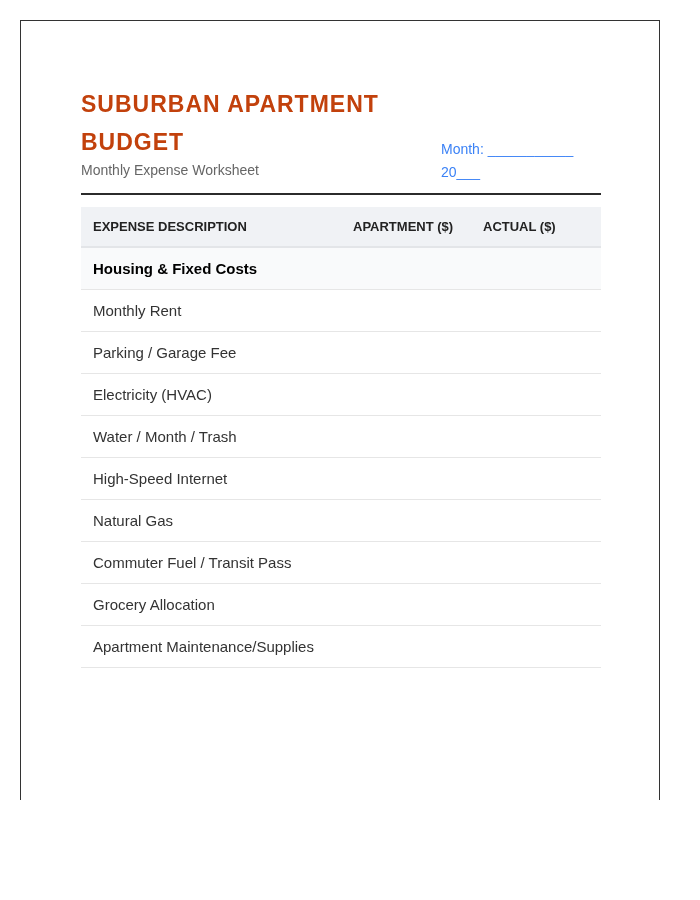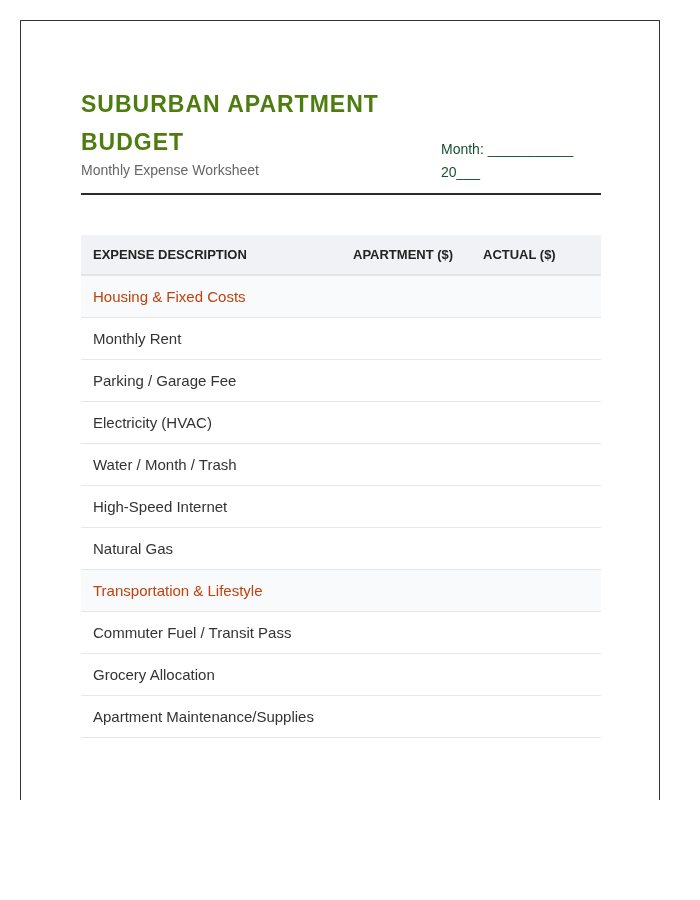--- a/index.html
+++ b/index.html
@@ -3,27 +3,27 @@
 <meta charset="utf-8">
 <style>
   html, body { margin:0; padding:0; background:#ffffff; }
   body { width:700px; height:900px; position:relative; overflow:hidden; font-family:"Liberation Sans", sans-serif; }
   .page {
     position:absolute; left:20px; top:20px; width:640px; height:780px;
     border:1px solid #333; border-bottom:none; box-sizing:border-box; overflow:hidden; background:#fff;
   }
   .inner { position:absolute; left:60px; top:64px; width:520px; }
   .header { position:relative; height:108px; border-bottom:2px solid #2b2b2b; }
-  .title { margin:0; font-size:23px; font-weight:bold; letter-spacing:1px; color:#4d7c0f; line-height:38px; width:340px; }
+  .title { margin:0; font-size:23px; font-weight:bold; letter-spacing:1px; color:#c2410c; line-height:38px; width:340px; }
   .subtitle { font-size:14px; color:#666; position:absolute; top:77px; left:0; }
-  .meta { position:absolute; left:360px; top:53px; font-size:14px; color:#14532d; line-height:23px; }
-  table { width:520px; border-collapse:collapse; margin-top:40px; }
+  .meta { position:absolute; left:360px; top:53px; font-size:14px; color:#3b82f6; line-height:23px; }
+  table { width:520px; border-collapse:collapse; margin-top:12px; }
   th { background:#f0f2f5; text-align:left; font-size:13px; font-weight:bold; color:#222; height:39px; padding:0 12px; border-bottom:2px solid #e3e5e8; }
   td { height:41px; border-bottom:1px solid #e6e6e6; padding:0 12px; font-size:15px; color:#333; }
-  tr.section td { background:#f9fafb; color:#c2410c; font-weight:normal; }
+  tr.section td { background:#f9fafb; color:#000000; font-weight:bold; }
   .c1 { width:236px; } .c2 { width:106px; }
 </style>
 </head>
 <body>
 
 <div class="page">
   <div class="inner">
     <div class="header">
       <h1 class="title">SUBURBAN APARTMENT BUDGET</h1>
       <div class="subtitle">Monthly Expense Worksheet</div>
@@ -68,23 +68,20 @@
         <tr>
           <td>High-Speed Internet</td>
           <td></td>
           <td></td>
         </tr>
         <tr>
           <td>Natural Gas</td>
           <td></td>
           <td></td>
         </tr>
-        <tr class="section">
-          <td colspan="3">Transportation &amp; Lifestyle</td>
-        </tr>
         <tr>
           <td>Commuter Fuel / Transit Pass</td>
           <td></td>
           <td></td>
         </tr>
         <tr>
           <td>Grocery Allocation</td>
           <td></td>
           <td></td>
         </tr>

